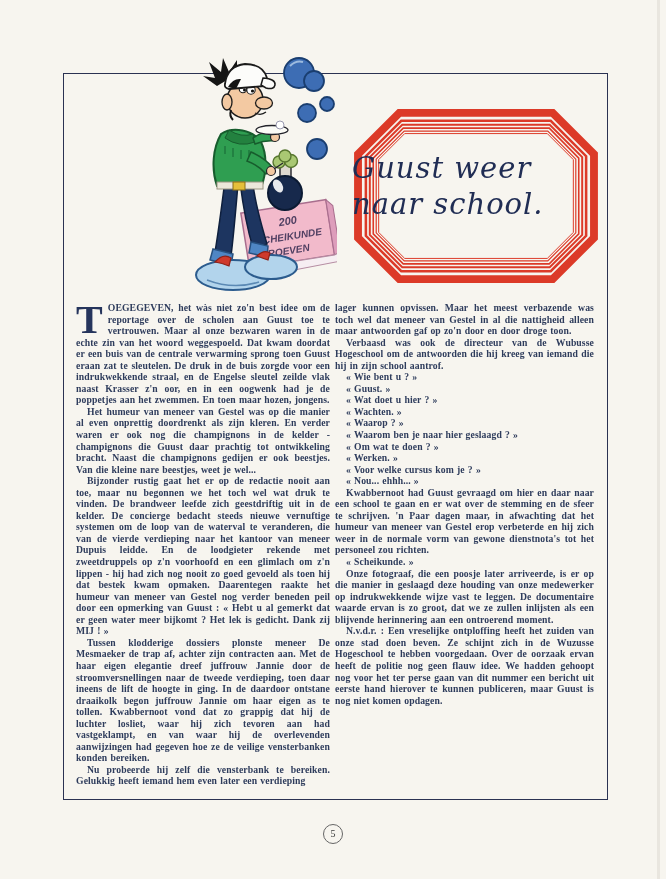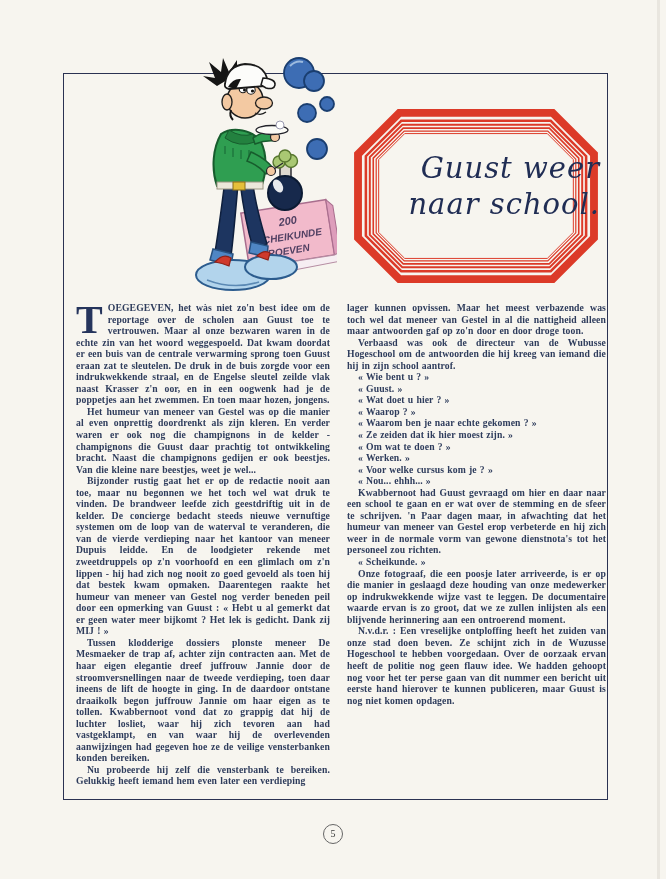--- a/index.html
+++ b/index.html
@@ -13,31 +13,31 @@
     background:#e3e0d8;opacity:.7;
   }
   .frame{
     position:absolute;left:63px;top:73px;width:545px;height:727px;
     border:1.5px solid #2b3252;box-sizing:border-box;z-index:1;
   }
   .illo{position:absolute;left:195px;top:56px;width:142px;height:237px;z-index:3;}
   .title-box{position:absolute;left:352px;top:108px;width:248px;height:176px;z-index:2;}
   .title-box svg{position:absolute;left:0;top:0;width:248px;height:176px;}
   .title-text{
-    position:absolute;left:0;top:42px;width:248px;text-align:right;
+    position:absolute;left:0;top:42px;width:248px;text-align:left;
     font-family:"DejaVu Serif", serif;font-style:italic;
     font-size:29px;line-height:36px;color:#202d54;letter-spacing:1px;
   }
   .col{
     position:absolute;top:302px;z-index:2;
     font-size:9.7px;line-height:11.55px;font-weight:700;
     color:#2e3c5c;text-align:justify;letter-spacing:.1px;word-spacing:.6px;
   }
   .col-left{left:76px;width:254px;}
-  .col-right{left:347px;width:259px;}
+  .col-right{left:335px;width:259px;}
   .col p{margin:0;}
   .ind{text-indent:11px;}
   .dlg{text-indent:11px;}
   .dropcap{
     float:left;font-size:40px;line-height:32px;padding:2px 5px 0 0;
     color:#25345c;font-weight:700;
   }
   .page-number{
     position:absolute;left:323px;top:824px;width:18px;height:18px;z-index:2;
     border:1px solid #666;border-radius:50%;text-align:center;
@@ -153,23 +153,23 @@
   <p class="ind">Tussen klodderige dossiers plonste meneer De Mesmaeker de trap af, achter zijn contracten aan. Met de haar eigen elegantie dreef juffrouw Jannie door de stroomversnellingen naar de tweede verdieping, toen daar ineens de lift de hoogte in ging. In de daardoor ontstane draaikolk begon juffrouw Jannie om haar eigen as te tollen. Kwabbernoot vond dat zo grappig dat hij de luchter losliet, waar hij zich tevoren aan had vastgeklampt, en van waar hij de overlevenden aanwijzingen had gegeven hoe ze de veilige vensterbanken konden bereiken.</p>
   <p class="ind">Nu probeerde hij zelf die vensterbank te bereiken. Gelukkig heeft iemand hem even later een verdieping</p>
 </div>
 
 <div class="col col-right">
   <p>lager kunnen opvissen. Maar het meest verbazende was toch wel dat meneer van Gestel in al die nattigheid alleen maar antwoorden gaf op zo'n door en door droge toon.</p>
   <p class="ind">Verbaasd was ook de directeur van de Wubusse Hogeschool om de antwoorden die hij kreeg van iemand die hij in zijn school aantrof.</p>
   <p class="dlg">« Wie bent u ? »</p>
   <p class="dlg">« Guust. »</p>
   <p class="dlg">« Wat doet u hier ? »</p>
+  <p class="dlg">« Wachten. »</p>
   <p class="dlg">« Waarop ? »</p>
-  <p class="dlg">« Waarom ben je naar echte gekomen ? »</p>
-  <p class="dlg">« Ze zeiden dat ik hier moest zijn. »</p>
+  <p class="dlg">« Waarom ben je naar hier geslaagd ? »</p>
   <p class="dlg">« Om wat te doen ? »</p>
   <p class="dlg">« Werken. »</p>
   <p class="dlg">« Voor welke cursus kom je ? »</p>
   <p class="dlg">« Nou... ehhh... »</p>
   <p class="ind">Kwabbernoot had Guust gevraagd om hier en daar naar een school te gaan en er wat over de stemming en de sfeer te schrijven. 'n Paar dagen maar, in afwachting dat het humeur van meneer van Gestel erop verbeterde en hij zich weer in de normale vorm van gewone dienstnota's tot het personeel zou richten.</p>
   <p class="dlg">« Scheikunde. »</p>
   <p class="ind">Onze fotograaf, die een poosje later arriveerde, is er op die manier in geslaagd deze houding van onze medewerker op indrukwekkende wijze vast te leggen. De documentaire waarde ervan is zo groot, dat we ze zullen inlijsten als een blijvende herinnering aan een ontroerend moment.</p>
   <p class="ind">N.v.d.r. : Een vreselijke ontploffing heeft het zuiden van onze stad doen beven. Ze schijnt zich in de Wuzusse Hogeschool te hebben voorgedaan. Over de oorzaak ervan heeft de politie nog geen flauw idee. We hadden gehoopt nog voor het ter perse gaan van dit nummer een bericht uit eerste hand hierover te kunnen publiceren, maar Guust is nog niet komen opdagen.</p>
 </div>
 

